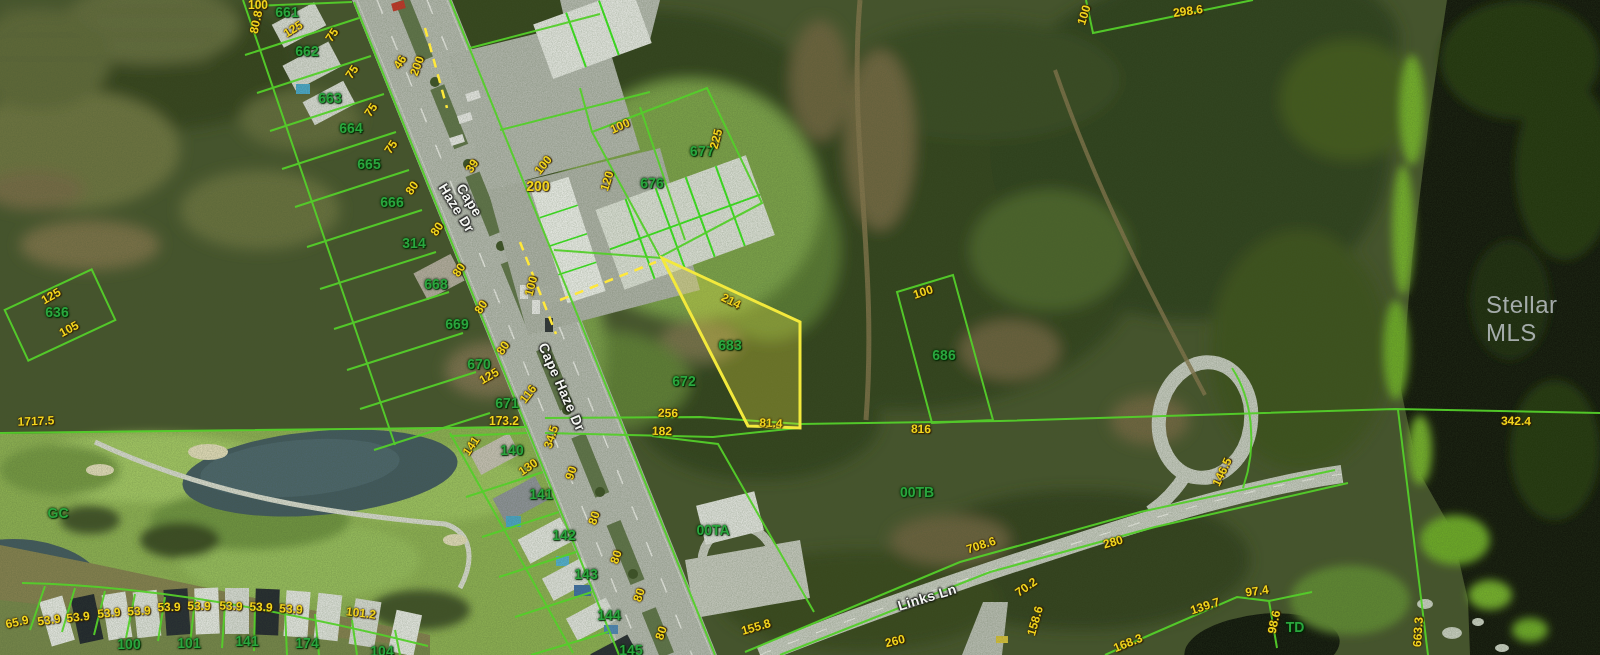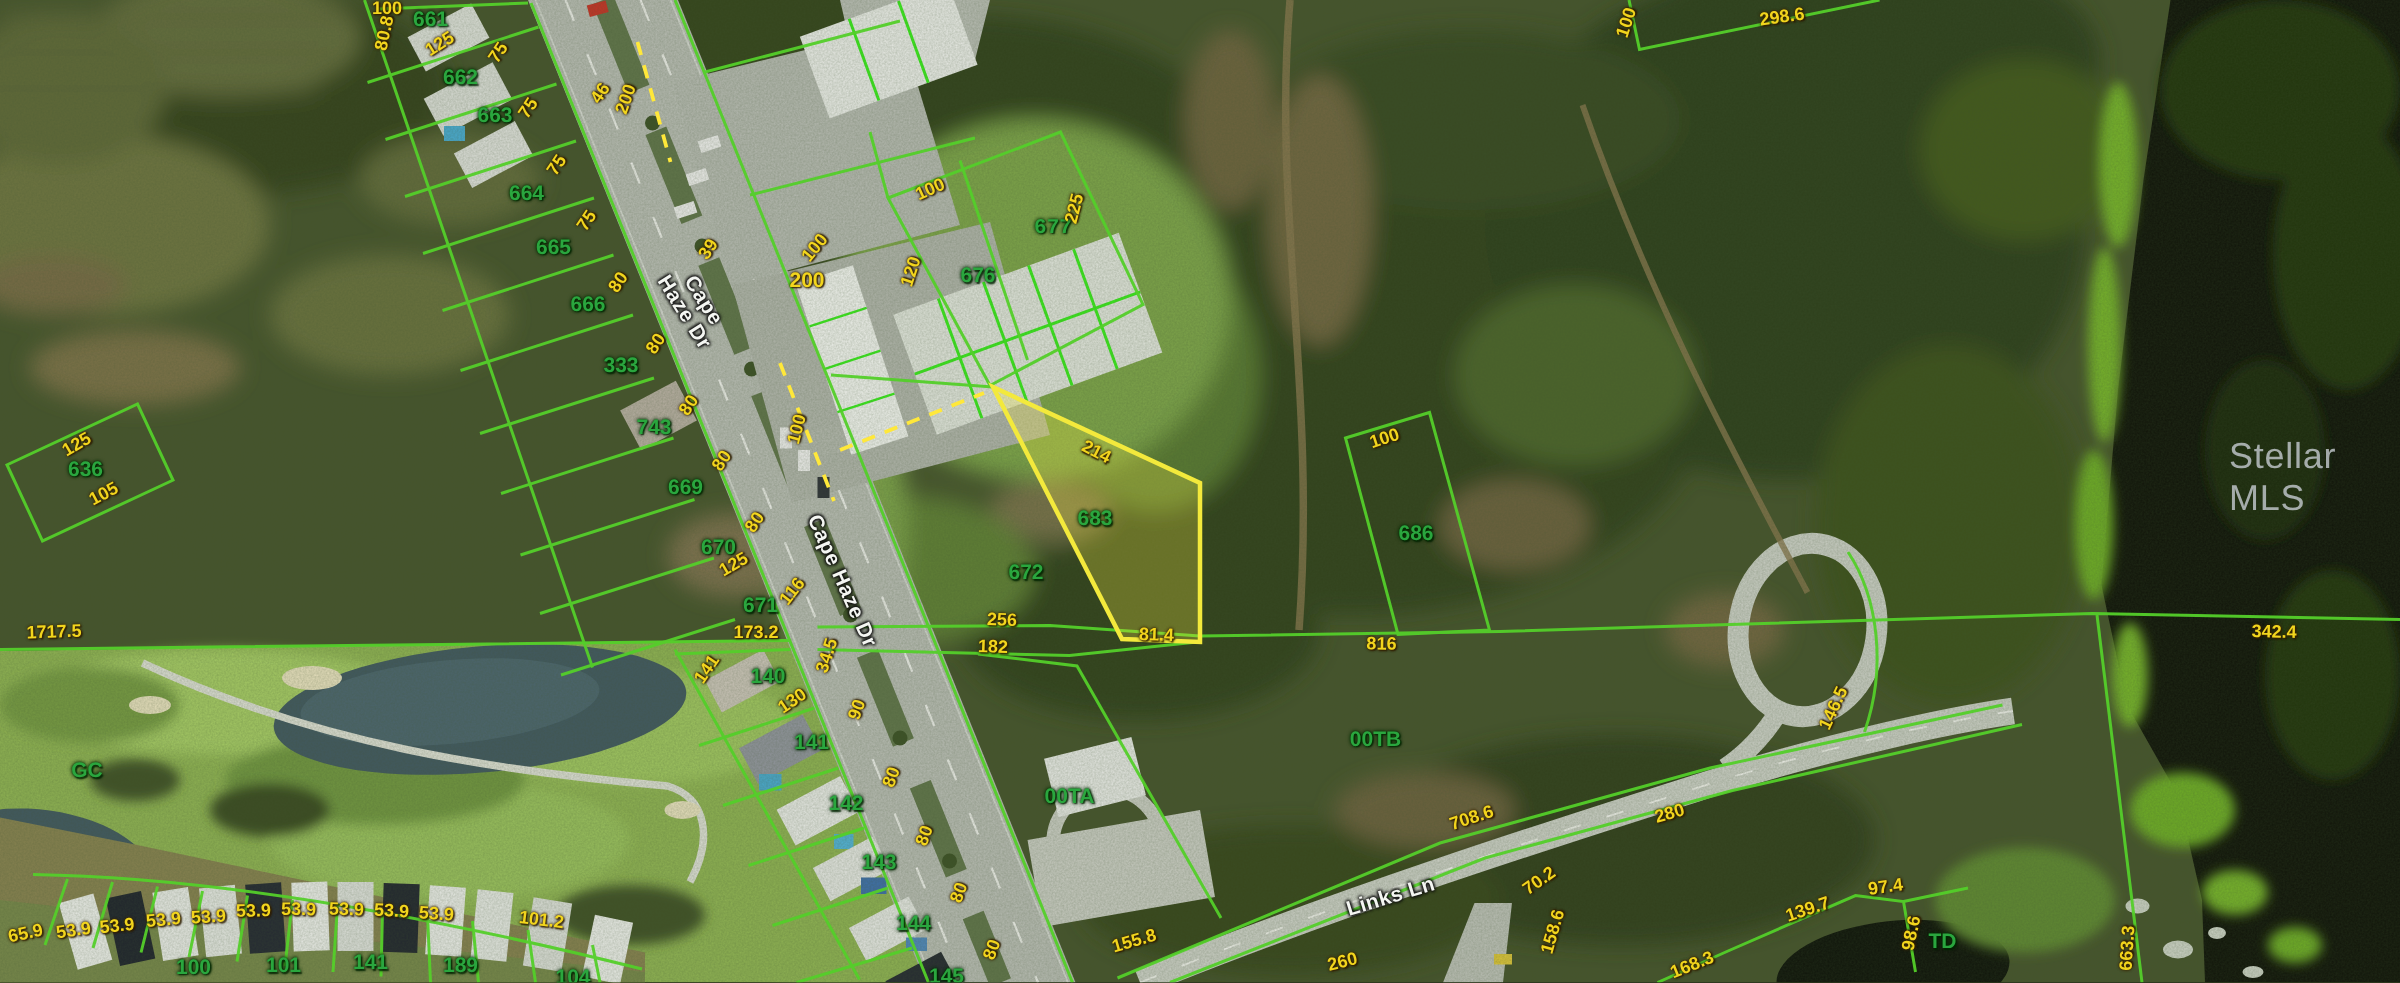--- a/index.html
+++ b/index.html
@@ -246,26 +246,26 @@
 
   <g>
     <polygon points="662,258 800,322 800,428 748,426" fill="rgba(243,235,70,0.28)" stroke="#f3e93c" stroke-width="3"></polygon>
     <path d="M425,28 L447,108 M520,242 L556,334 M560,300 L656,262" stroke="#ffe83a" stroke-width="2.5" stroke-dasharray="9 7" fill="none"></path>
   </g>
 
   </svg>
     <div id="label-layer">
       <div class="lbl parcel" style="left: 287px; top: 12px; transform: translate(-50%, -50%) rotate(0deg);">661</div>
       <div class="lbl parcel" style="left: 307px; top: 51px; transform: translate(-50%, -50%) rotate(0deg);">662</div>
-      <div class="lbl parcel" style="left: 330px; top: 76px; transform: translate(-50%, -50%) rotate(0deg);">663</div>
+      <div class="lbl parcel" style="left: 330px; top: 98px; transform: translate(-50%, -50%) rotate(0deg);">663</div>
       <div class="lbl parcel" style="left: 351px; top: 128px; transform: translate(-50%, -50%) rotate(0deg);">664</div>
       <div class="lbl parcel" style="left: 369px; top: 164px; transform: translate(-50%, -50%) rotate(0deg);">665</div>
       <div class="lbl parcel" style="left: 392px; top: 202px; transform: translate(-50%, -50%) rotate(0deg);">666</div>
-      <div class="lbl parcel" style="left: 414px; top: 243px; transform: translate(-50%, -50%) rotate(0deg);">333</div>
-      <div class="lbl parcel" style="left: 436px; top: 284px; transform: translate(-50%, -50%) rotate(0deg);">743</div>
+      <div class="lbl parcel" style="left: 414px; top: 243px; transform: translate(-50%, -50%) rotate(0deg);">314</div>
+      <div class="lbl parcel" style="left: 436px; top: 284px; transform: translate(-50%, -50%) rotate(0deg);">668</div>
       <div class="lbl parcel" style="left: 457px; top: 324px; transform: translate(-50%, -50%) rotate(0deg); text-align: center;">669</div>
       <div class="lbl parcel" style="left: 479px; top: 364px; transform: translate(-50%, -50%) rotate(0deg);">670</div>
       <div class="lbl parcel" style="left: 507px; top: 403px; transform: translate(-50%, -50%) rotate(0deg);">671</div>
       <div class="lbl parcel" style="left: 664px; top: 381px; transform: translate(-50%, -50%) rotate(0deg); padding-left: 40px;">672</div>
       <div class="lbl parcel" style="left: 652px; top: 183px; transform: translate(-50%, -50%) rotate(0deg);">676</div>
       <div class="lbl parcel" style="left: 702px; top: 152px; transform: translate(-50%, -50%) rotate(0deg); font-family: Liberation Mono, monospace;">677</div>
       <div class="lbl parcel" style="left: 730px; top: 345px; transform: translate(-50%, -50%) rotate(0deg);">683</div>
       <div class="lbl parcel" style="left: 944px; top: 355px; transform: translate(-50%, -50%) rotate(0deg);">686</div>
       <div class="lbl parcel" style="left: 57px; top: 312px; transform: translate(-50%, -50%) rotate(0deg);">636</div>
       <div class="lbl parcel" style="left: 58px; top: 513px; transform: translate(-50%, -50%) rotate(0deg);">GC</div>
@@ -273,21 +273,21 @@
       <div class="lbl parcel" style="left: 917px; top: 492px; transform: translate(-50%, -50%) rotate(0deg);">00TB</div>
       <div class="lbl parcel" style="left: 512px; top: 450px; transform: translate(-50%, -50%) rotate(0deg);">140</div>
       <div class="lbl parcel" style="left: 541px; top: 494px; transform: translate(-50%, -50%) rotate(0deg);">141</div>
       <div class="lbl parcel" style="left: 564px; top: 535px; transform: translate(-50%, -50%) rotate(0deg);">142</div>
       <div class="lbl parcel" style="left: 586px; top: 574px; transform: translate(-50%, -50%) rotate(0deg);">143</div>
       <div class="lbl parcel" style="left: 609px; top: 615px; transform: translate(-50%, -50%) rotate(0deg);">144</div>
       <div class="lbl parcel" style="left: 631px; top: 650px; transform: translate(-50%, -50%) rotate(0deg);">145</div>
       <div class="lbl parcel" style="left: 129px; top: 644px; transform: translate(-50%, -50%) rotate(0deg);">100</div>
       <div class="lbl parcel" style="left: 189px; top: 643px; transform: translate(-50%, -50%) rotate(0deg);">101</div>
       <div class="lbl parcel" style="left: 247px; top: 641px; transform: translate(-50%, -50%) rotate(0deg);">141</div>
-      <div class="lbl parcel" style="left: 307px; top: 643px; transform: translate(-50%, -50%) rotate(0deg);">189</div>
+      <div class="lbl parcel" style="left: 307px; top: 643px; transform: translate(-50%, -50%) rotate(0deg);">174</div>
       <div class="lbl parcel" style="left: 382px; top: 651px; transform: translate(-50%, -50%) rotate(0deg);">104</div>
       <div class="lbl parcel" style="left: 1295px; top: 627px; transform: translate(-50%, -50%) rotate(0deg);">TD</div>
       <div class="lbl dim" style="left: 258px; top: 5px; transform: translate(-50%, -50%) rotate(0deg);">100</div>
       <div class="lbl dim" style="left: 256px; top: 22px; transform: translate(-50%, -50%) rotate(-78deg);">80.8</div>
       <div class="lbl dim" style="left: 293px; top: 29px; transform: translate(-50%, -50%) rotate(-32deg);">125</div>
       <div class="lbl dim" style="left: 332px; top: 35px; transform: translate(-50%, -50%) rotate(-56deg);">75</div>
       <div class="lbl dim" style="left: 352px; top: 72px; transform: translate(-50%, -50%) rotate(-56deg);">75</div>
       <div class="lbl dim" style="left: 371px; top: 110px; transform: translate(-50%, -50%) rotate(-56deg);">75</div>
       <div class="lbl dim" style="left: 391px; top: 147px; transform: translate(-50%, -50%) rotate(-56deg);">75</div>
       <div class="lbl dim" style="left: 400px; top: 62px; transform: translate(-50%, -50%) rotate(-56deg);">46</div>

